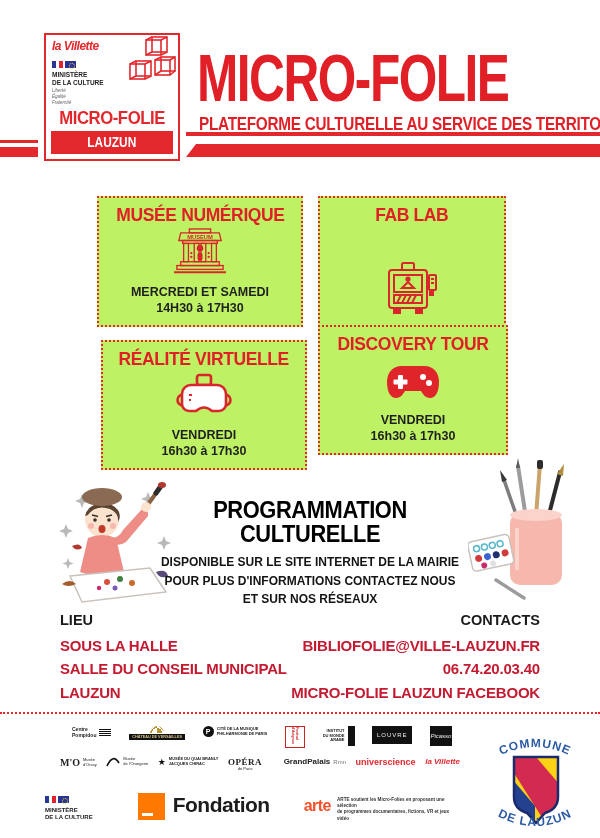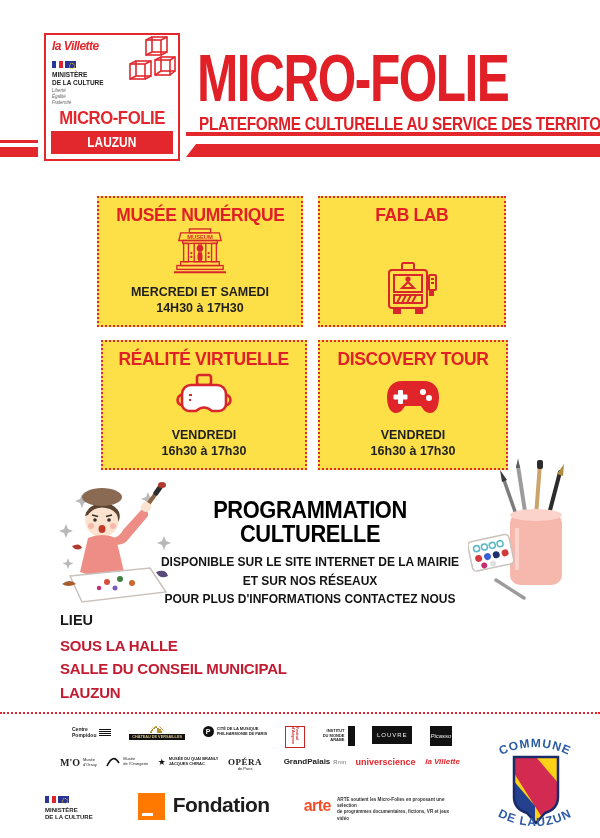--- a/index.html
+++ b/index.html
@@ -33,30 +33,30 @@
   .main-subtitle{left:199px;top:114px;font-size:17.5px;font-weight:bold;color:#e01f26;}
   .main-subtitle .cond{transform:scaleX(.875);letter-spacing:-.3px;}
   .stripe{background:#e3282d;}
   .s-left-thin{left:0;top:140px;width:38px;height:3px;}
   .s-left-thick{left:0;top:147px;width:38px;height:10px;}
   .s-right-thin{left:186px;top:132px;width:414px;height:4px;}
   .s-right-thick{left:186px;top:144px;width:414px;height:13px;
                  clip-path:polygon(10px 0,100% 0,100% 100%,0 100%);}
 
   
-  .act{border:2px dotted #e3282d;background:#fde047;display:flex;flex-direction:column;
+  .act{border:2px dotted #e3282d;background:#bef264;display:flex;flex-direction:column;
        align-items:center;justify-content:space-between;padding:7px 4px 9px;box-sizing:border-box;
        text-align:center;}
   .act-title{color:#e01f26;font-weight:800;font-size:19px;line-height:1;}
   .act-title span{display:inline-block;transform:scaleX(.92);letter-spacing:-.4px;}
   .act-sched{font-size:12.5px;font-weight:bold;color:#1f1f1f;line-height:1.3;}
   .b1{left:97px;top:196px;width:206px;height:131px;}
   .b2{left:318px;top:196px;width:188px;height:131px;}
   .b3{left:101px;top:340px;width:206px;height:130px;}
-  .b4{left:318px;top:340px;width:190px;height:130px;}
+  .b4{left:318px;top:325px;width:190px;height:130px;}
 
   
   .prog-text{left:140px;top:498px;width:340px;text-align:center;}
   .prog-title{color:#000000;font-weight:800;font-size:23px;line-height:1.05;}
   .prog-title span{display:inline-block;transform:scaleX(.95);letter-spacing:-.4px;}
   .prog-lines{margin-top:7px;font-size:12px;font-weight:bold;color:#141414;line-height:1.55;}
 
   
   .info{left:60px;top:612px;width:480px;display:flex;justify-content:space-between;}
   .info h3{margin:0 0 6px;font-size:14.5px;color:#1a1a1a;font-weight:800;}
@@ -282,22 +282,22 @@
     <path d="M104,92 q10,-4 12,4 q-8,4 -12,-4 Z" fill="#5a4a7a"></path>
     <path d="M20,66 q8,-4 10,2 q-6,4 -10,-2 Z" fill="#b03a2e"></path>
   </svg>
 
   <div class="abs prog-text">
     <div class="prog-title">
       <span>PROGRAMMATION CULTURELLE</span>
     </div>
     <div class="prog-lines">
       <div>DISPONIBLE SUR LE SITE INTERNET DE LA MAIRIE</div>
+      <div>POUR PLUS D'INFORMATIONS CONTACTEZ NOUS</div>
       <div>ET SUR NOS RÉSEAUX</div>
-      <div>POUR PLUS D'INFORMATIONS CONTACTEZ NOUS</div>
     </div>
   </div>
 
   <svg class="abs" style="left:468px;top:458px;" width="110" height="145" viewBox="0 0 110 145">
     <g stroke-linecap="round">
       <line x1="58" y1="60" x2="50" y2="8" stroke="#9c9c9c" stroke-width="4"></line>
       <polygon points="48,10 52,10 50,0" fill="#5e5e5e"></polygon>
       <line x1="68" y1="58" x2="72" y2="6" stroke="#caa46a" stroke-width="4"></line>
       <rect x="69" y="2" width="6" height="9" rx="2" fill="#2c2c2c"></rect>
       <line x1="80" y1="60" x2="92" y2="14" stroke="#2c2c2c" stroke-width="4"></line>
@@ -324,20 +324,26 @@
     <line x1="28" y1="122" x2="56" y2="140" stroke="#9c9c9c" stroke-width="3.5" stroke-linecap="round"></line>
   </svg>
 
   <div class="abs info">
     <div class="col-l">
       <h3>LIEU</h3>
       <div class="line">SOUS LA HALLE</div>
       <div class="line">SALLE DU CONSEIL MUNICIPAL</div>
       <div class="line">LAUZUN</div>
     </div>
+    <div class="col-r">
+      <h3>CONTACTS</h3>
+      <div class="line">BIBLIOFOLIE@VILLE-LAUZUN.FR</div>
+      <div class="line">06.74.20.03.40</div>
+      <div class="line">MICRO-FOLIE LAUZUN FACEBOOK</div>
+    </div>
   </div>
 
   <div class="abs dotted-sep"></div>
 
   <div class="abs prow prow1">
     <div class="pitem">
       <div class="tinytxt">
           <div>Centre</div>
           <div>Pompidou</div>
         </div>

